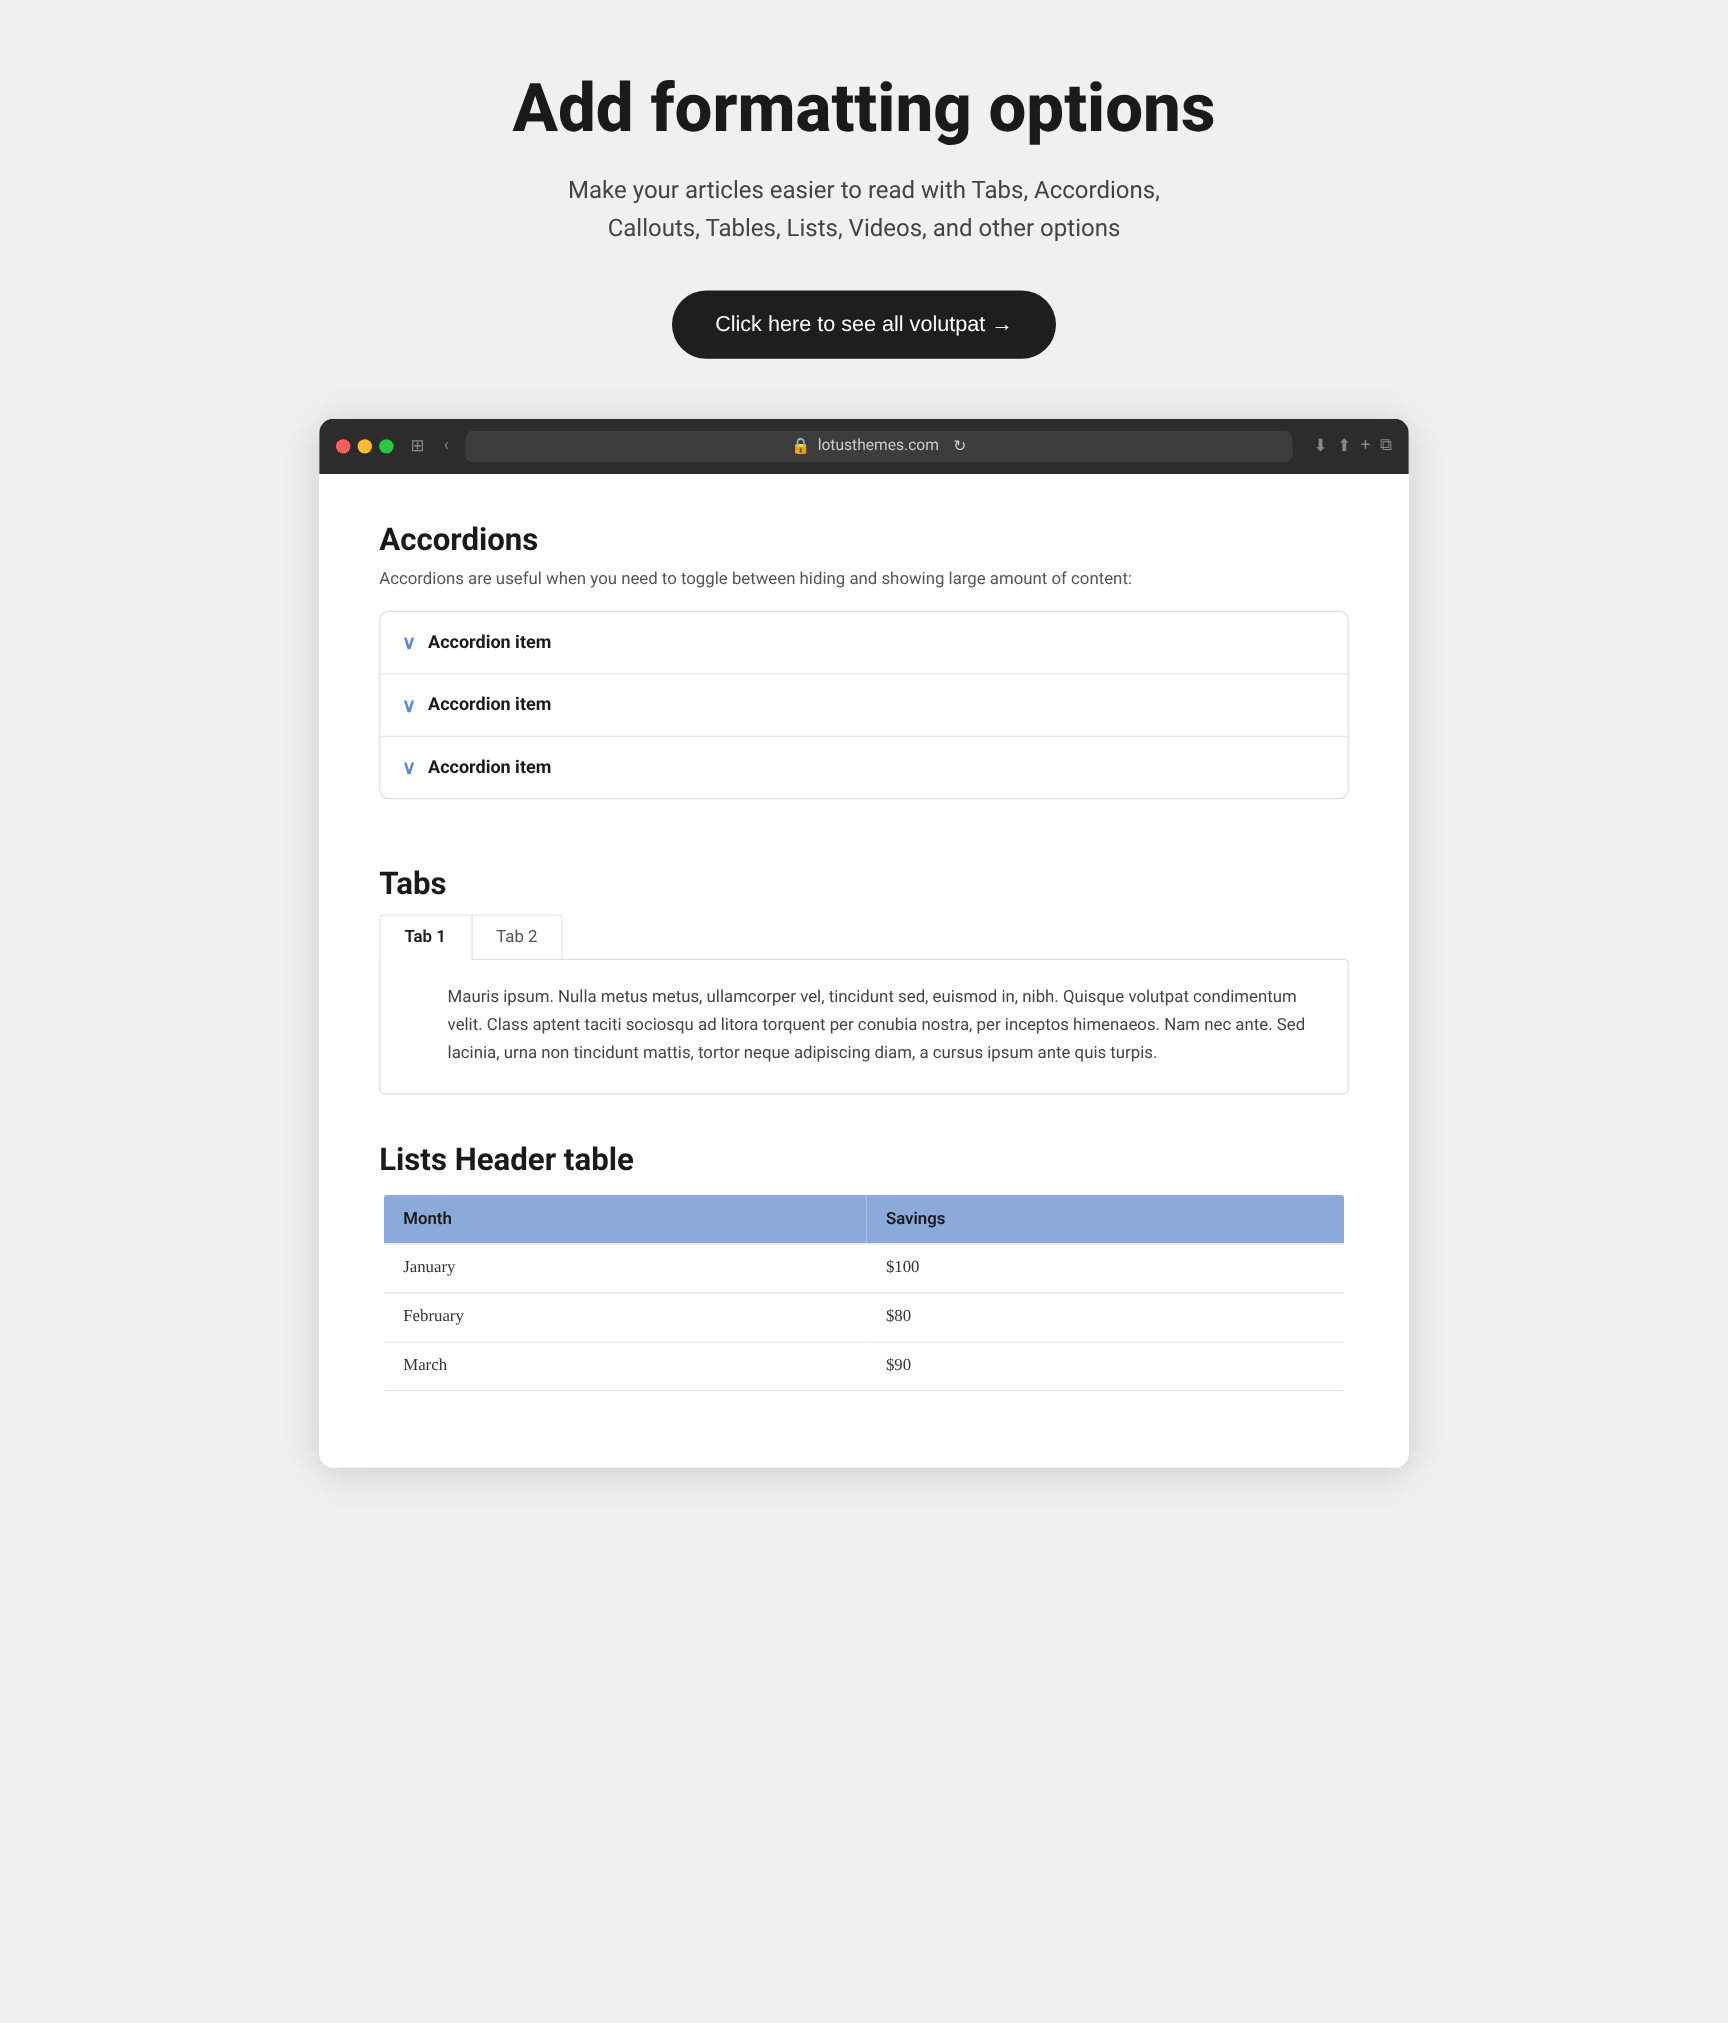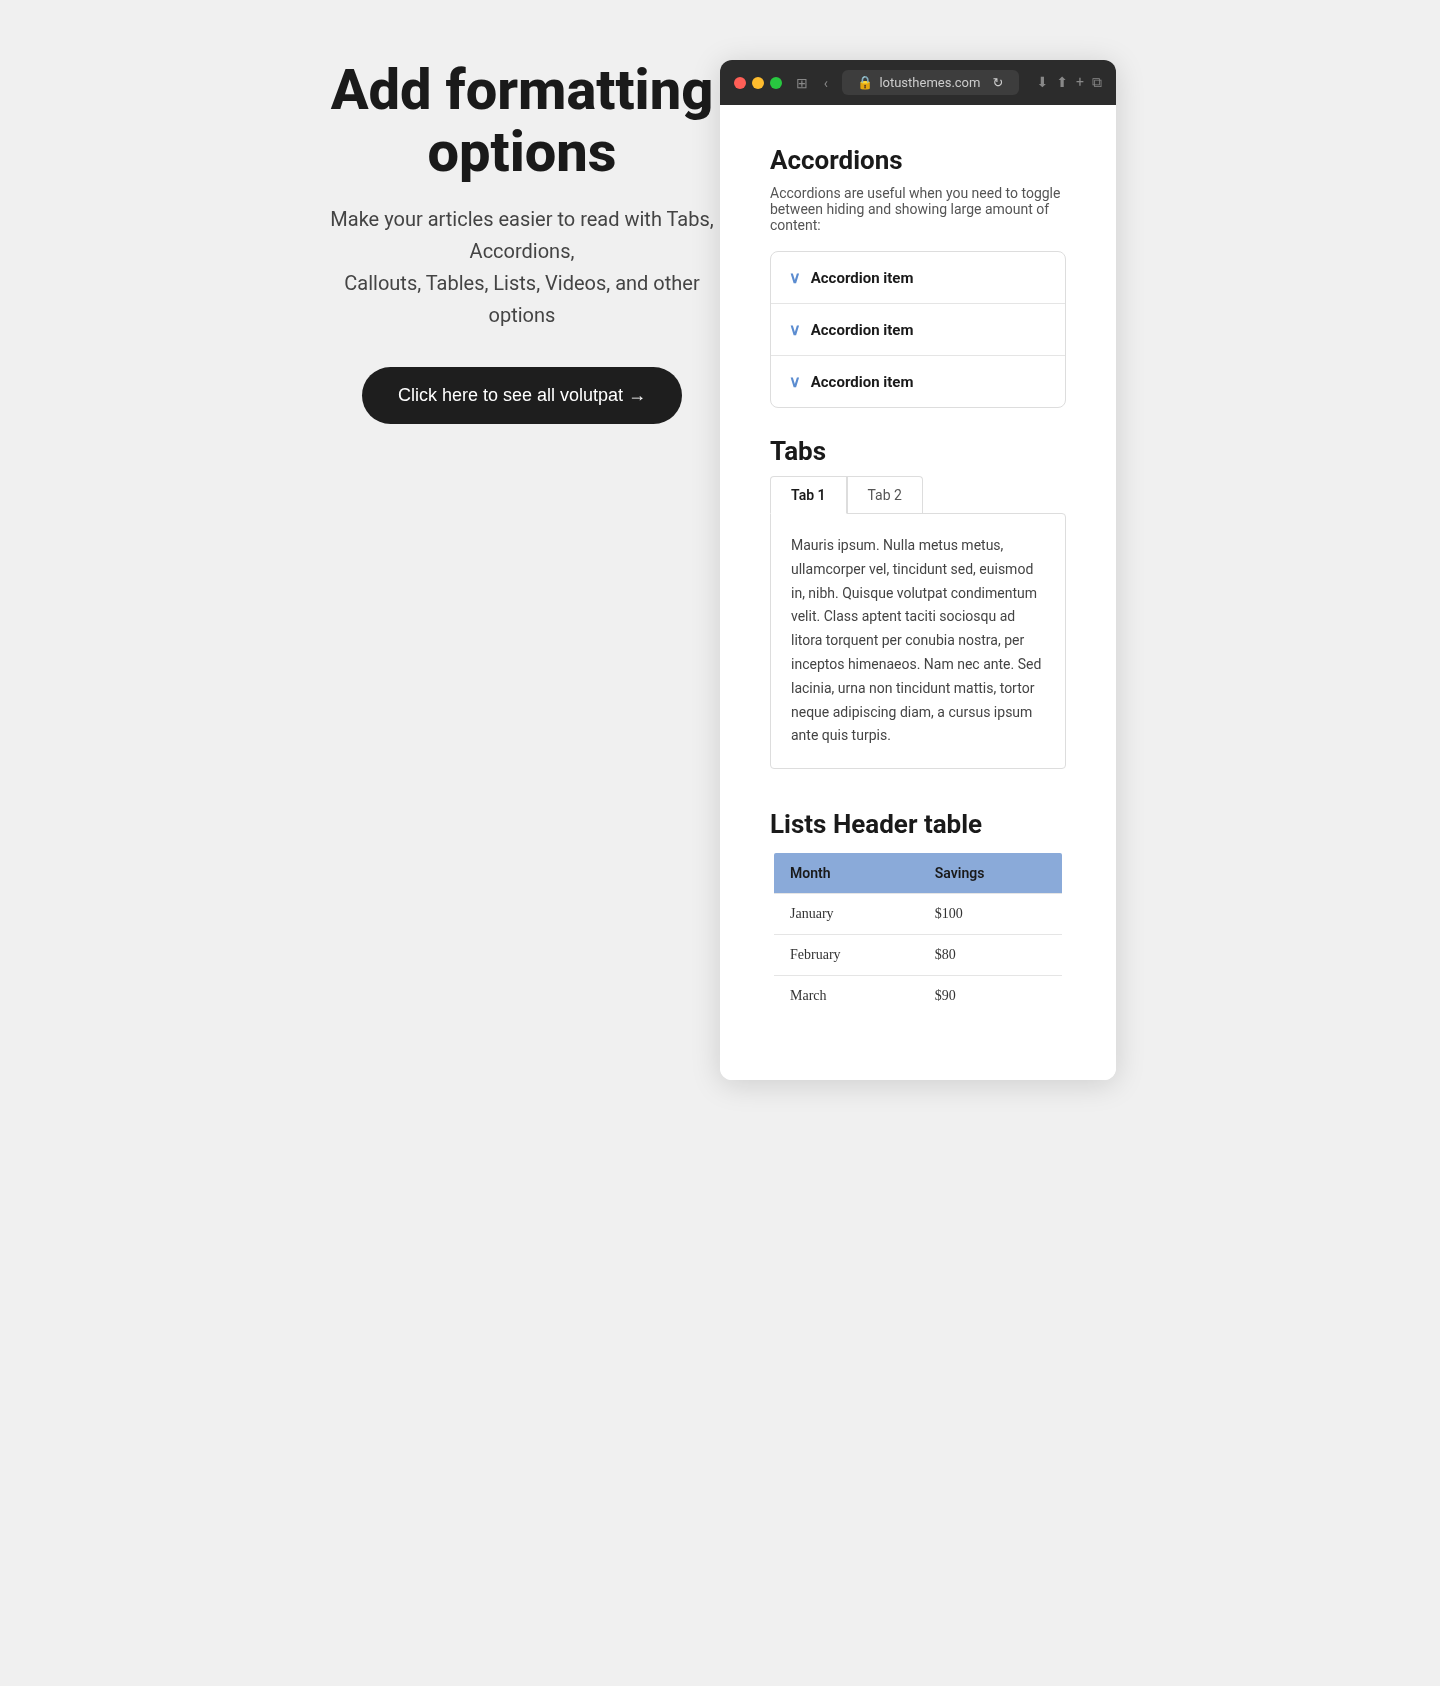--- a/index.html
+++ b/index.html
@@ -12,25 +12,25 @@
       background-color: #f0f0f0;
       font-family: -apple-system, BlinkMacSystemFont, 'Segoe UI', Roboto, Helvetica, Arial, sans-serif;
       min-height: 1686px;
       display: flex;
       justify-content: center;
       align-items: flex-start;
       padding: 60px 20px;
     }
 
     .page-wrapper {
-      width: 792px;
+      width: 908px;
       max-width: 100%;
       display: flex;
-      flex-direction: row;
-      align-items: flex-start;
+      flex-direction: column;
+      align-items: flex-end;
     }
 
     
     .hero {
       text-align: center;
       margin-bottom: 50px;
       width: 100%;
     }
 
     .hero-title {
@@ -133,21 +133,21 @@
     }
 
     
     .browser-content {
       padding: 40px 50px;
       background: #fff;
     }
 
     
     .section {
-      margin-bottom: 28px;
+      margin-bottom: 56px;
     }
 
     .section-title {
       font-size: 26px;
       font-weight: 700;
       color: #1a1a1a;
       margin-bottom: 10px;
     }
 
     .section-description {
@@ -231,20 +231,21 @@
     .tabs-content {
       border: 1px solid #ddd;
       border-radius: 0 4px 4px 4px;
       padding: 20px;
     }
 
     .tabs-content p {
       font-size: 14px;
       color: #444;
       line-height: 1.7;
+      margin-left: 36px;
     }
 
     
     .table-section {
       margin-bottom: 20px;
     }
 
     .data-table {
       width: 100%;
       border-collapse: collapse;

